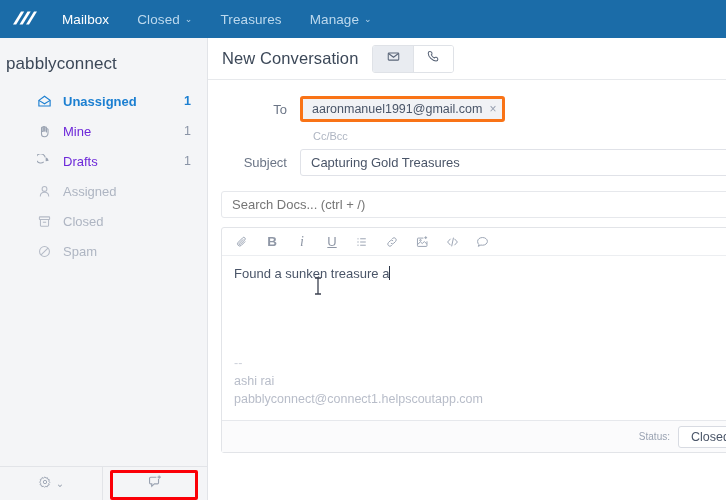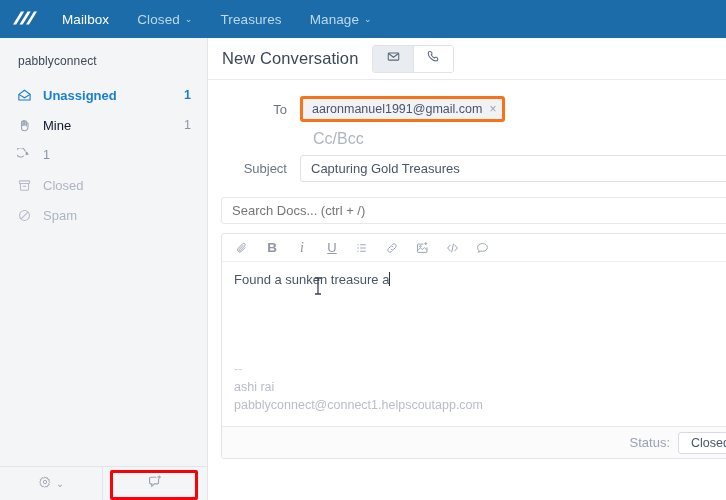--- a/index.html
+++ b/index.html
@@ -30,31 +30,31 @@
   .caret { margin-left: 5px; font-size: 9px; line-height: 1; opacity: .95; }
 
   
   .sidebar {
     position: absolute; top: 38px; left: 0;
     width: 208px; height: 462px;
     background: #f4f5f7;
     border-right: 1px solid #e2e4e8;
   }
   .folder-title {
-    font-size: 12px; color: #3c4858;
-    padding: 16px 0 10px 18px; letter-spacing: .1px;
-  }
-  .folder-list { padding-top: 2px; }
+    font-size: 17px; color: #3c4858;
+    padding: 16px 0 10px 6px; letter-spacing: .1px;
+  }
+  .folder-list { padding-top: 2px; padding-left: 20px; }
   .folder {
     display: flex; align-items: center;
     height: 30px; padding: 0 16px 0 17px;
     cursor: pointer; font-size: 13px;
   }
   .folder .ficon { width: 26px; flex: 0 0 26px; display: flex; align-items: center; }
-  .folder .flabel { flex: 1 1 auto; color: #0f172a; }
+  .folder .flabel { flex: 1 1 auto; color: #6d28d9; }
   .folder .fcount { color: #8a94a6; font-size: 12.5px; }
   .folder.active .flabel { color: #1b7fd1; font-weight: bold; }
   .folder.active .fcount { color: #1b7fd1; font-weight: bold; }
   .folder.dim .flabel, .folder.dim .fcount { color: #aeb5c2; }
 
   .sidebar-footer {
     position: absolute; bottom: 0; left: 0;
     width: 207px; height: 34px;
     border-top: 1px solid #e2e4e8;
     display: flex; align-items: stretch;
@@ -100,21 +100,21 @@
   .row-label {
     width: 92px; flex: 0 0 92px; text-align: right;
     font-size: 13px; color: #6b7586; padding-right: 13px;
   }
   .pill {
     display: inline-flex; align-items: center;
     background: #f1f2f5; border: 3px solid #f97316; border-radius: 3px;
     padding: 3px 6px 3px 9px; font-size: 12.5px; color: #4a5568;
   }
   .pill .x { margin-left: 7px; color: #98a0b0; font-size: 12px; cursor: pointer; }
-  .ccbcc { font-size: 16px; color: #aeb5c2; padding-left: 105px; margin-bottom: 7px; cursor: pointer; }
+  .ccbcc { font-size: 11px; color: #aeb5c2; padding-left: 105px; margin-bottom: 7px; cursor: pointer; }
   .subject-input {
     flex: 1 1 auto; height: 27px;
     border: 1px solid #e0e2e8; border-radius: 3px;
     background: #fff; font-size: 13px; color: #4a5568;
     padding: 0 10px; margin-right: -40px;
     font-family: "Liberation Sans", sans-serif;
   }
   .search-docs {
     margin: 7px 0 0 13px; height: 27px; width: 520px;
     border: 1px solid #e6e8ec; border-radius: 3px;
@@ -149,21 +149,21 @@
     display: inline-block; width: 1px; height: 14px;
     background: #2d3748; vertical-align: -2px;
   }
   .signature { padding: 0 12px 12px 12px; font-size: 12.5px; color: #b8bdc9; line-height: 1.45; }
   .sig-dash { color: #cdd1da; }
   .editor-footer {
     border-top: 1px solid #e6e8ec; background: #fbfbfc;
     height: 32px; display: flex; align-items: center; justify-content: flex-end;
     padding-right: 8px;
   }
-  .status-label { font-size: 13px; color: #9aa3b2; margin-right: 8px; }
+  .status-label { font-size: 10px; color: #9aa3b2; margin-right: 8px; }
   .status-select {
     height: 22px; min-width: 74px;
     border: 1px solid #d8dbe2; border-radius: 3px;
     background: #fff; font-size: 12.5px; color: #4a5568;
     padding: 0 4px 0 8px;
     font-family: "Liberation Sans", sans-serif;
   }
 
   .mouse-cursor { position: absolute; left: 313px; top: 277px; pointer-events: none; }
 </style>
@@ -228,23 +228,34 @@
         <span class="fcount">1</span>
       </div>
 
       <div class="folder">
         <span class="ficon">
           <svg width="15" height="15" viewBox="0 0 20 20" fill="none" stroke="#9aa3b2" stroke-width="1.4">
             <path d="M9 10.5 A6.2 6.2 0 1 1 11 4.6"></path>
             <path d="M11.6 4.2 A6 6 0 0 1 15.6 9 L11.6 9.6 Z" fill="#9aa3b2" stroke="none"></path>
           </svg>
         </span>
+        <span class="flabel">Drafts</span>
         <span class="fcount">1</span>
       </div>
 
+      <div class="folder dim">
+        <span class="ficon">
+          <svg width="15" height="15" viewBox="0 0 20 20" fill="none" stroke="#b4bac6" stroke-width="1.4">
+            <circle cx="10" cy="6.6" r="3.2"></circle>
+            <path d="M4.4 16.5 C4.4 12.6 7 11 10 11 C13 11 15.6 12.6 15.6 16.5"></path>
+          </svg>
+        </span>
+        <span class="flabel">Assigned</span>
+        <span class="fcount"></span>
+      </div>
 
       <div class="folder dim">
         <span class="ficon">
           <svg width="15" height="15" viewBox="0 0 20 20" fill="none" stroke="#b4bac6" stroke-width="1.4">
             <rect x="3.2" y="3.8" width="13.6" height="3.4" rx="0.7"></rect>
             <path d="M4.6 7.2 v8.2 a0.8 0.8 0 0 0 .8 .8 h9.2 a0.8 0.8 0 0 0 .8 -.8 V7.2"></path>
             <path d="M7.8 11 h4.4"></path>
           </svg>
         </span>
         <span class="flabel">Closed</span>

